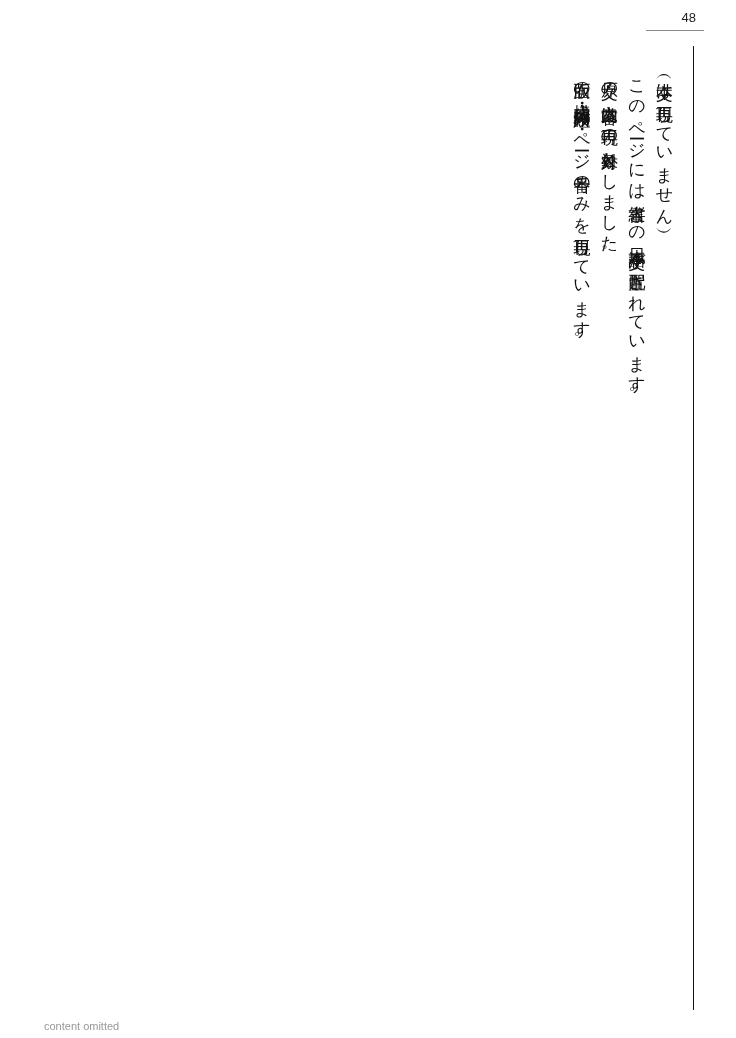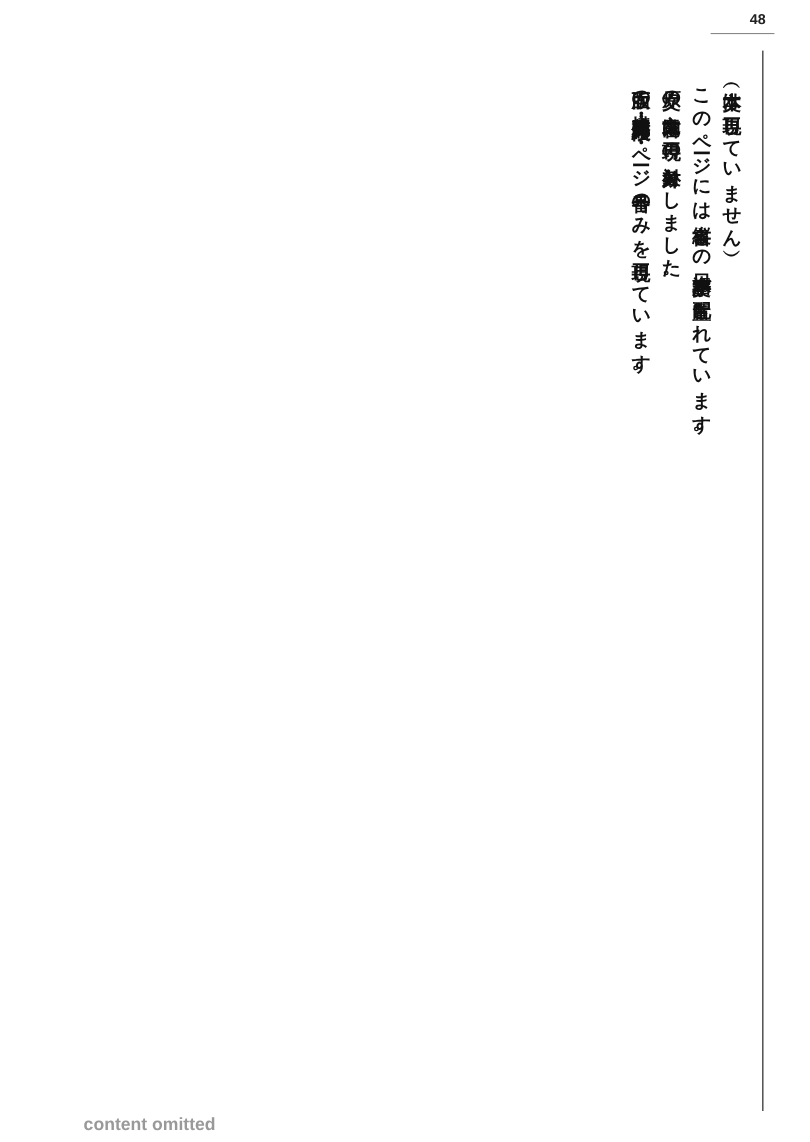--- a/index.html
+++ b/index.html
@@ -1,29 +1,29 @@
 <!DOCTYPE html>
 <html><head>
 <meta charset="utf-8">
 <style>
   html,body{margin:0;padding:0;background:#ffffff;}
   body{width:736px;height:1038px;font-family:"DejaVu Serif",serif;}
-  .page{position:relative;width:730px;height:1038px;box-sizing:border-box;font-weight:bold;}
+  .page{position:relative;width:730px;height:1038px;box-sizing:border-box;}
   .page-number{position:absolute;top:10px;right:34px;font-size:13px;color:#222;
     font-family:"Liberation Sans",sans-serif;}
   .rule{position:absolute;top:30px;right:26px;width:58px;height:1px;background:#888;}
   .frame{position:absolute;top:46px;left:36px;right:36px;bottom:28px;
     border-right:1.5px solid #111;}
   .text-body{position:absolute;top:52px;left:44px;right:52px;bottom:34px;
     writing-mode:vertical-rl;text-orientation:upright;
     font-size:17px;line-height:1.62;color:#111;
     column-fill:auto;overflow:hidden;letter-spacing:0.06em;}
   .para{margin:0 0 0 0;text-indent:1em;}
-  .note{position:absolute;left:44px;bottom:6px;font-size:16px;color:#999;
-    font-family:"Liberation Sans",sans-serif;margin-left:32px;}
+  .note{position:absolute;left:44px;bottom:6px;font-size:11px;color:#999;
+    font-family:"Liberation Sans",sans-serif;}
 </style>
 </head>
 <body>
 
 <div class="page">
 
   <div class="page-number">48</div>
 
   <div class="rule"></div>
 

